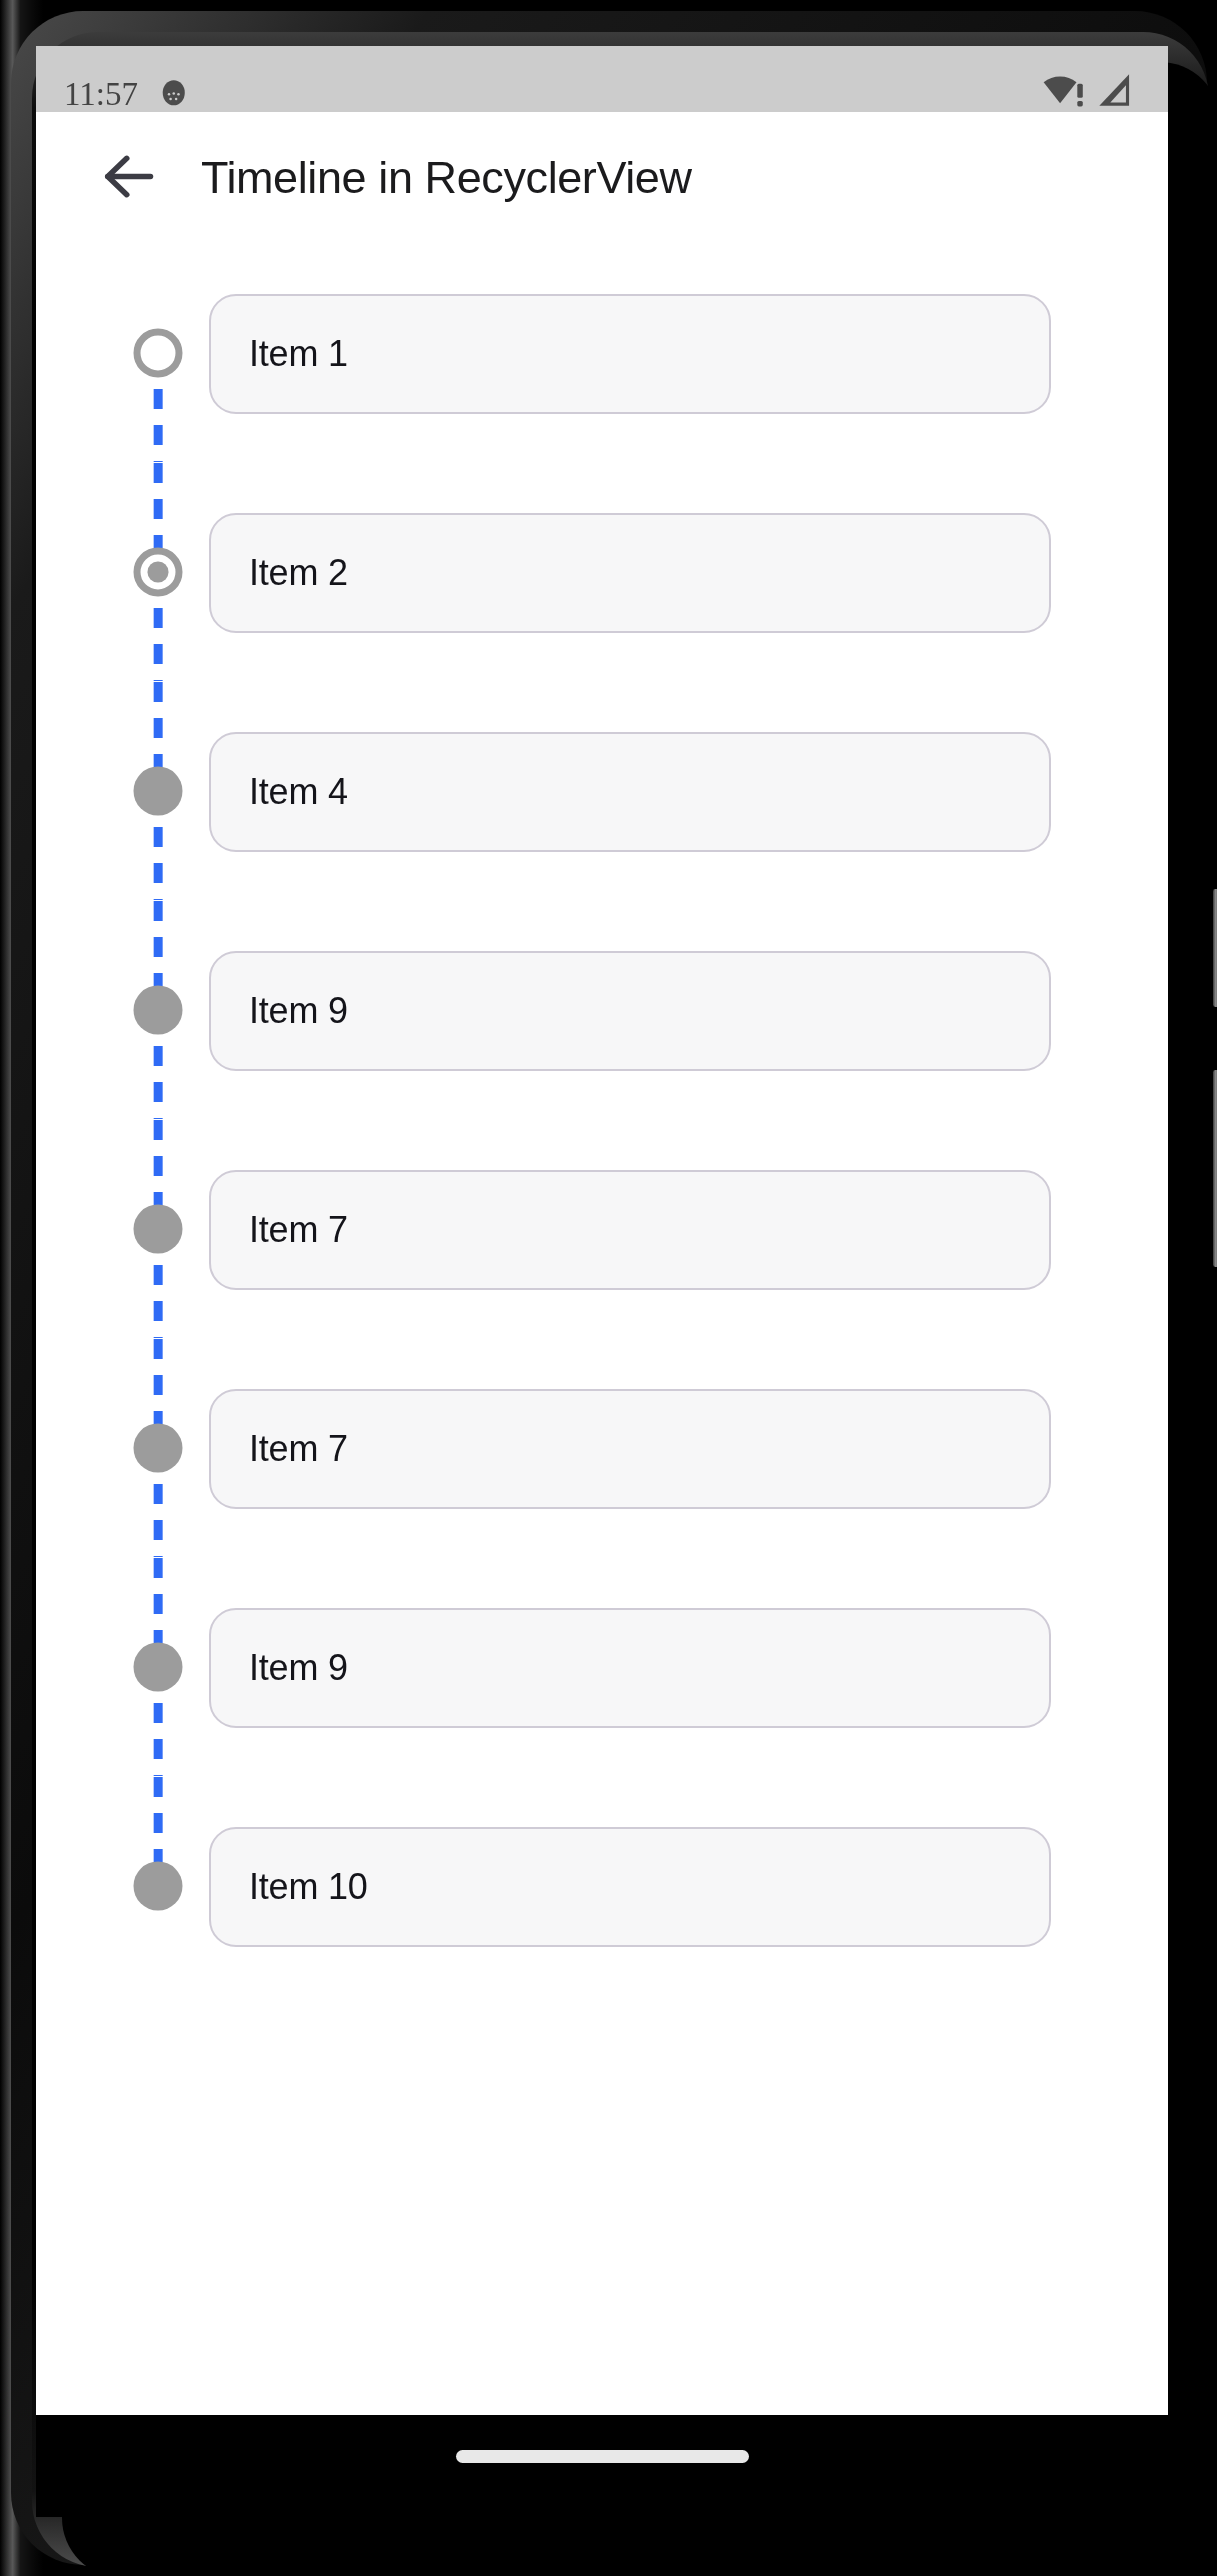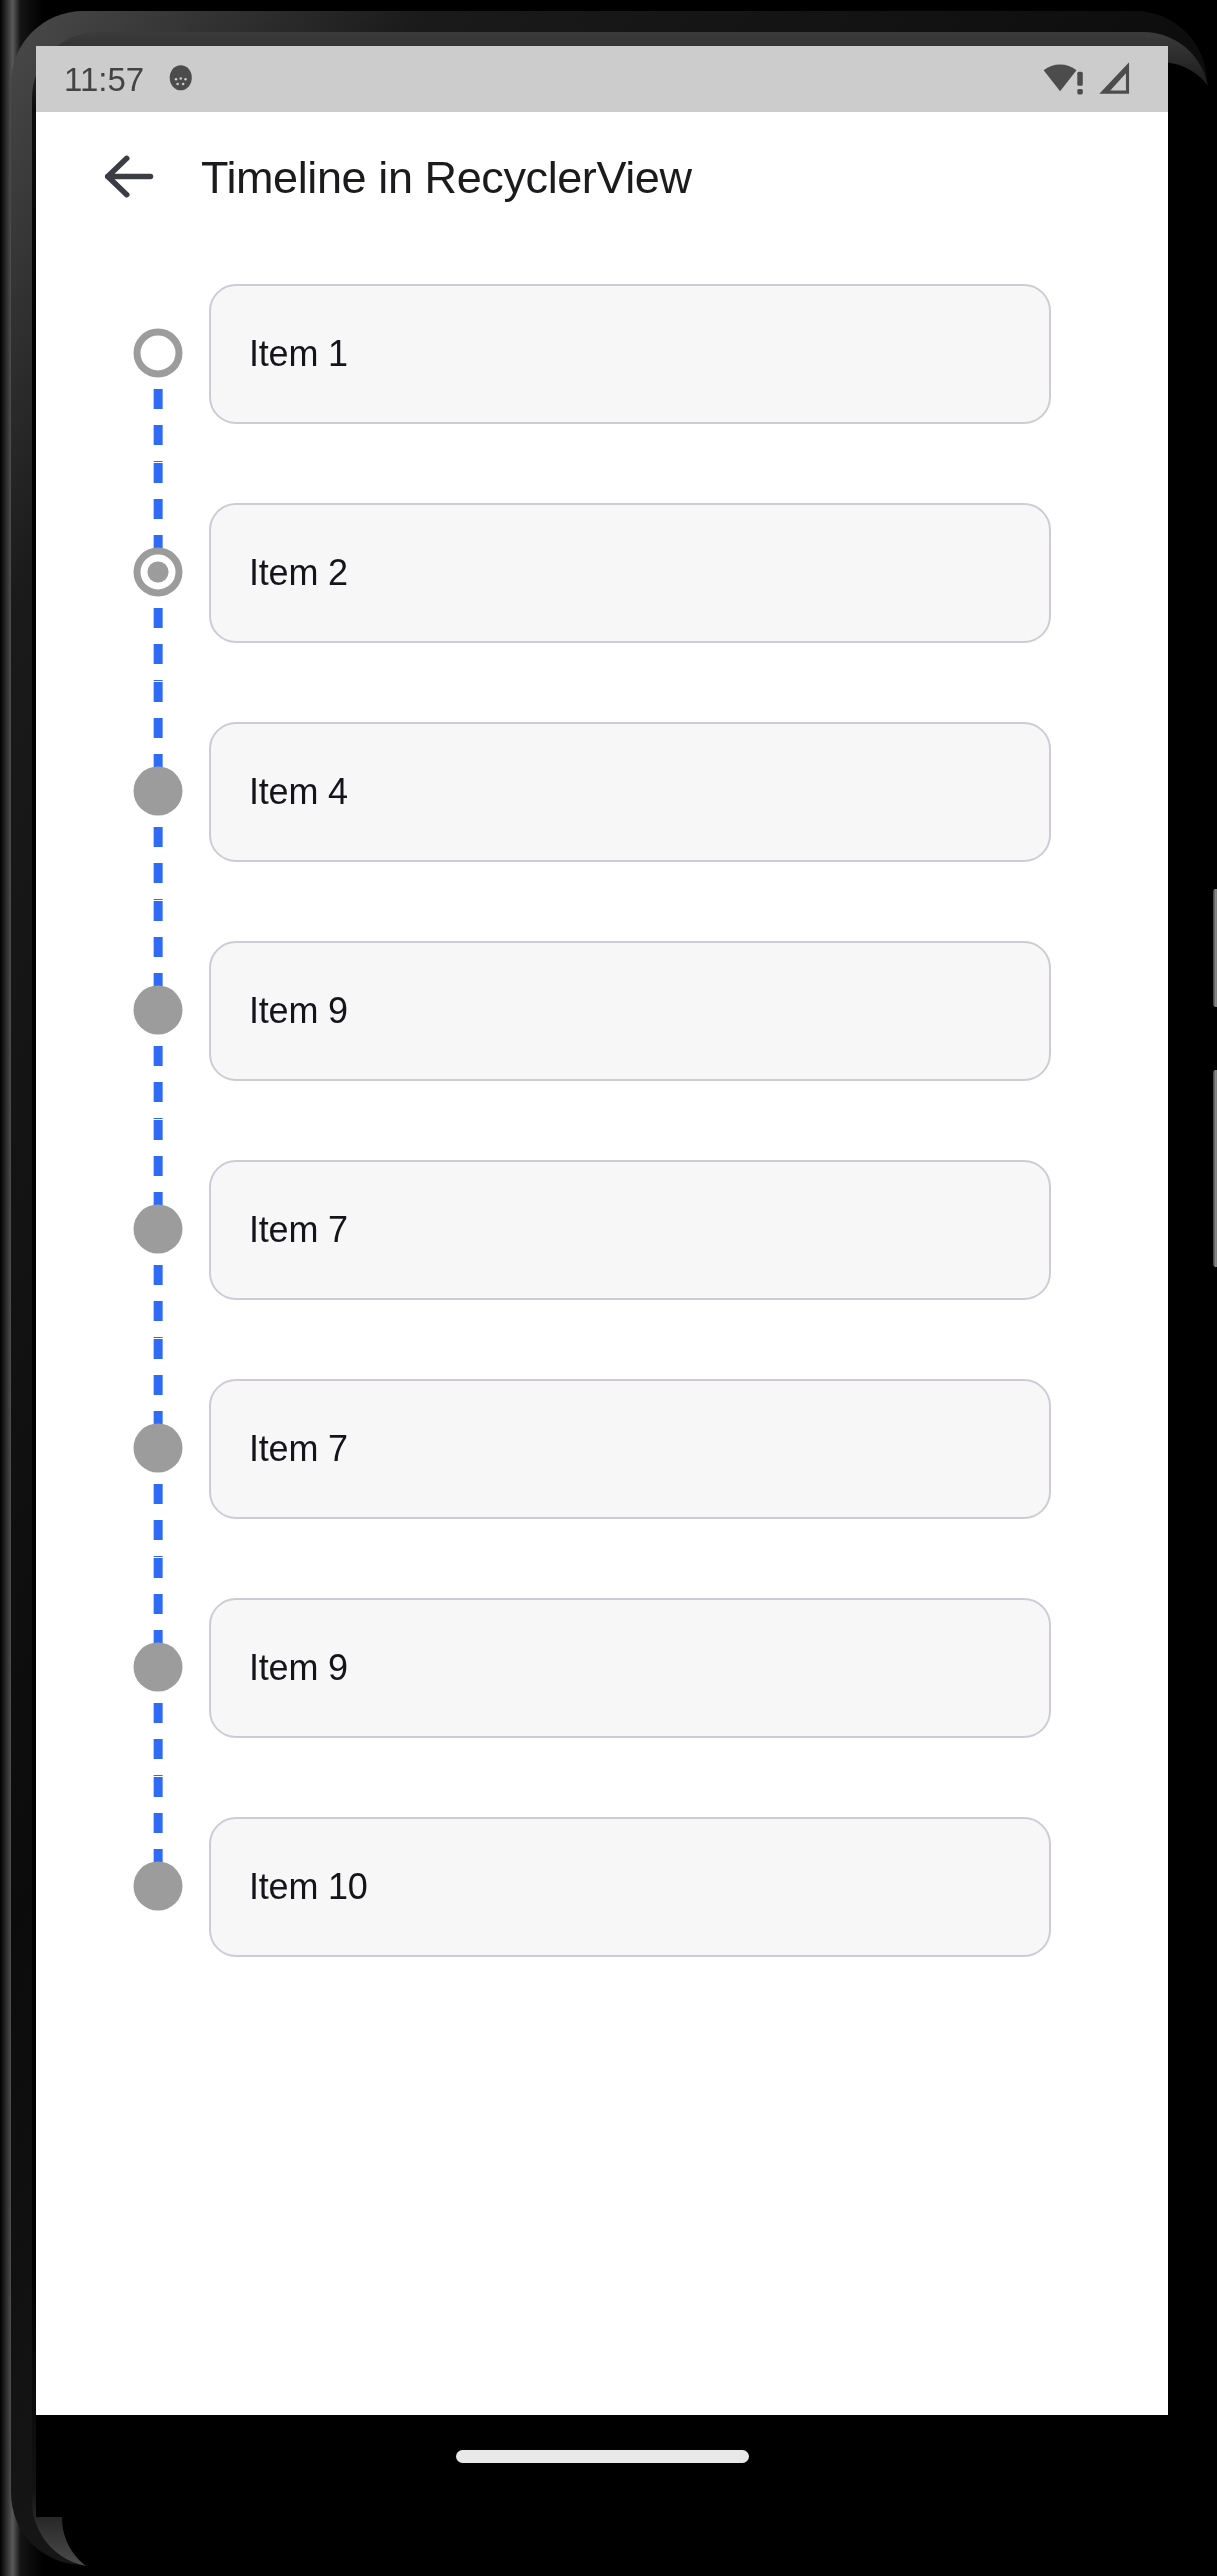--- a/index.html
+++ b/index.html
@@ -79,23 +79,24 @@
     overflow: hidden;
   }
 
   
   #status-bar {
     position: absolute;
     left: 0; top: 0;
     width: 1132px; height: 66px;
     background: #cccccc;
     display: flex;
-    align-items: center;
+    align-items: flex-end;
     justify-content: space-between;
     padding: 0 35px 0 28px;
+    font-family: Liberation Serif, serif;
   }
   #status-left { display: flex; align-items: center; gap: 20.5px; }
   #status-clock {
     font-size: 33px;
     color: #434343;
     letter-spacing: 0px;
     line-height: 1;
   }
   #status-right { display: flex; align-items: center; gap: 11px; }
 
@@ -186,21 +187,21 @@
   }
   .marker.filled {
     width: 49px; height: 49px;
     background: #9c9c9c;
   }
 
   
   .item-card {
     flex: 1 1 auto;
     margin-right: 117px;
-    height: 140px;
+    height: 120px;
     background: #f7f7f8;
     border: 2.4px solid #cfcbd6;
     border-radius: 27px;
     display: flex;
     align-items: center;
     padding-left: 38px;
     cursor: pointer;
   }
   .item-card-label {
     font-size: 36px;

